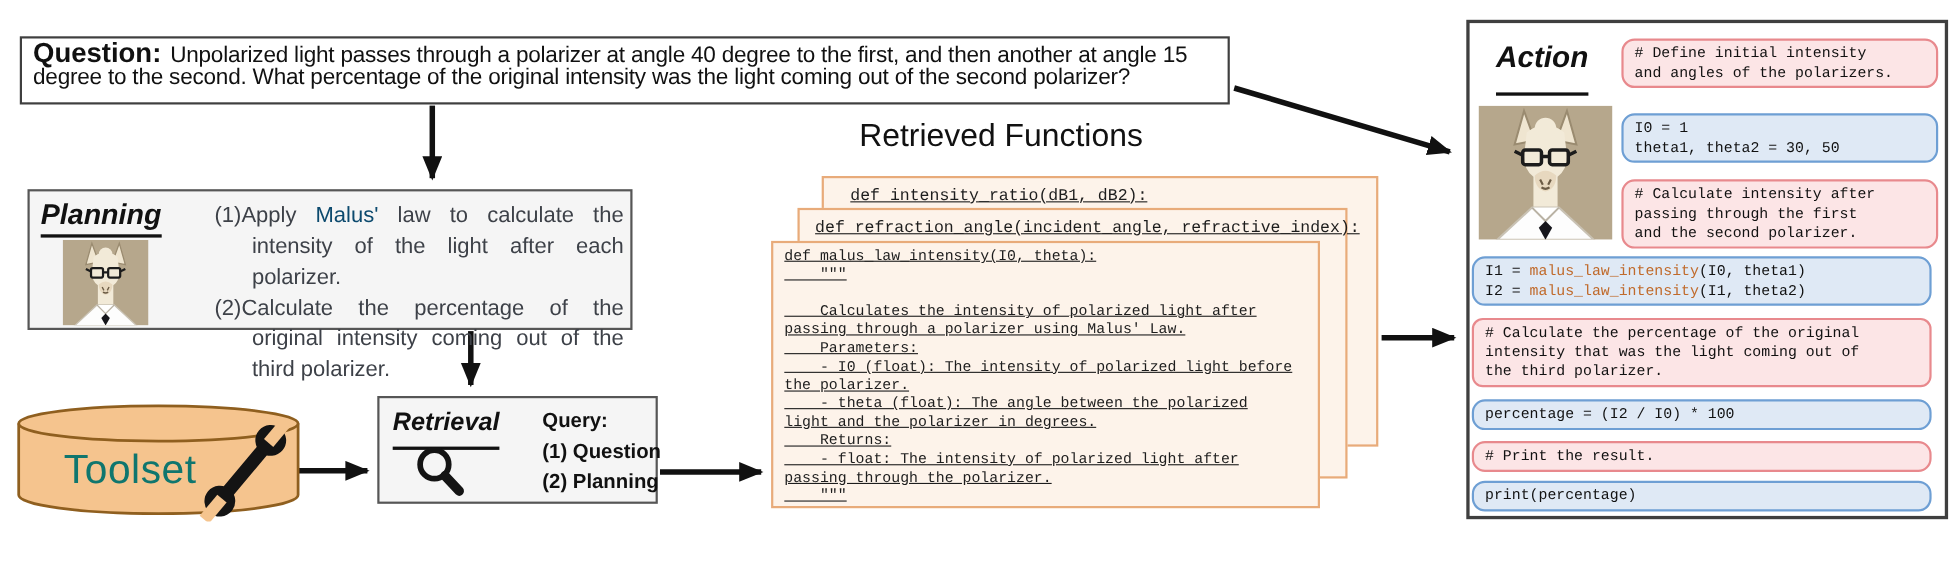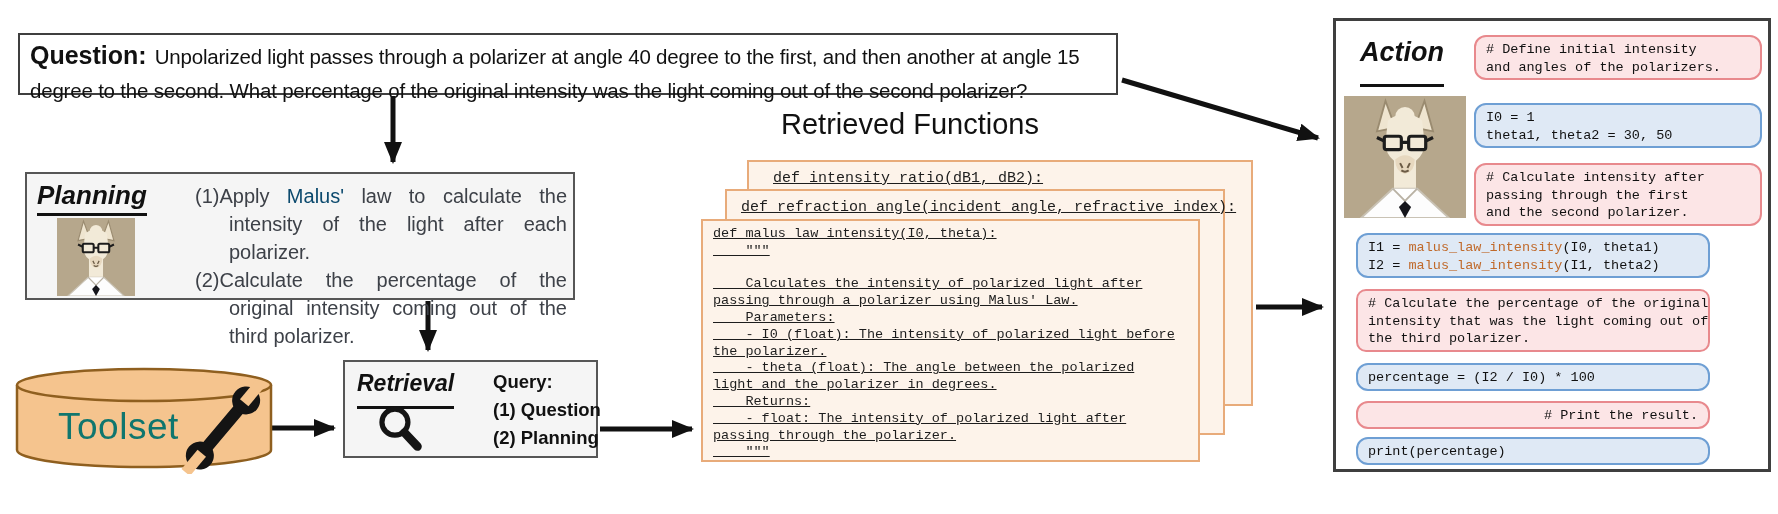--- a/index.html
+++ b/index.html
@@ -3,21 +3,21 @@
 <meta charset="utf-8">
 <style>
   html,body{margin:0;padding:0;background:#ffffff;}
   .canvas{position:relative;width:1778px;height:514px;background:#ffffff;overflow:hidden;
           font-family:"Liberation Sans",sans-serif;color:#111;}
   .abs{position:absolute;}
   
   .frame{background:#ffffff;border:3px solid #3f3f3f;box-sizing:border-box;}
   .grayframe{background:#f5f5f5;border:2px solid #565656;box-sizing:border-box;}
   
-  .question{left:18px;top:33px;width:1100px;height:62px;padding:4px 10px;line-height:32px;}
+  .question{left:18px;top:33px;width:1100px;height:62px;padding:4px 10px;line-height:18px;}
   .q-label{font-weight:bold;font-size:25px;margin-right:8px;}
   .q-text{font-size:20.5px;letter-spacing:-0.2px;}
   
   .planning{left:25px;top:172px;width:550px;height:128px;}
   .p-title{position:absolute;left:10px;top:6px;font-size:26px;font-weight:bold;font-style:italic;
            border-bottom:3px solid #111;padding-bottom:2px;}
   .p-avatar{position:absolute;left:28px;top:44px;width:82px;height:78px;}
   .p-steps{position:absolute;left:168px;top:8px;width:372px;font-size:20px;line-height:28px;
            color:#3d4148;text-align:justify;}
   .pstep{padding-left:34px;text-indent:-34px;}
@@ -45,25 +45,25 @@
   .action{left:1333px;top:18px;width:438px;height:454px;z-index:4;}
   .a-title{position:absolute;left:24px;top:16px;font-size:27px;font-weight:bold;font-style:italic;
            border-bottom:3px solid #111;padding-bottom:16px;}
   .a-avatar{position:absolute;left:8px;top:75px;width:122px;height:122px;}
   .ablock{position:absolute;box-sizing:border-box;border-radius:12px;padding:4px 10px;
           font-family:"Liberation Mono","DejaVu Sans Mono",monospace;font-size:13.5px;line-height:17.5px;}
   .ablock pre{margin:0;font:inherit;white-space:pre;}
   .ablock.red{background:#fce5e6;border:2px solid #e8898d;}
   .ablock.blue{background:#dfe9f5;border:2px solid #6e9fd4;}
   .narrow{left:138px;width:288px;}
-  .full{left:20px;width:354px;}
+  .full{left:2px;width:418px;}
   .b0{top:14px;height:45px;}  .b1{top:82px;height:45px;}
   .b2{top:142px;height:63px;} .b3{top:212px;height:45px;}
   .b4{top:268px;height:63px;border-radius:10px;} .b5{top:342px;height:28px;}
-  .b6{top:380px;height:28px;text-align:right;} .b7{top:416px;height:28px;}
+  .b6{top:380px;height:28px;} .b7{top:416px;height:28px;}
   .fn-hl{color:#c06a2b;}
   
   .arrows{position:absolute;left:0;top:0;width:1778px;height:514px;z-index:0;}
 </style>
 </head>
 <body>
 
 <div class="canvas">
 
   <svg class="arrows" viewBox="0 0 1778 514">

